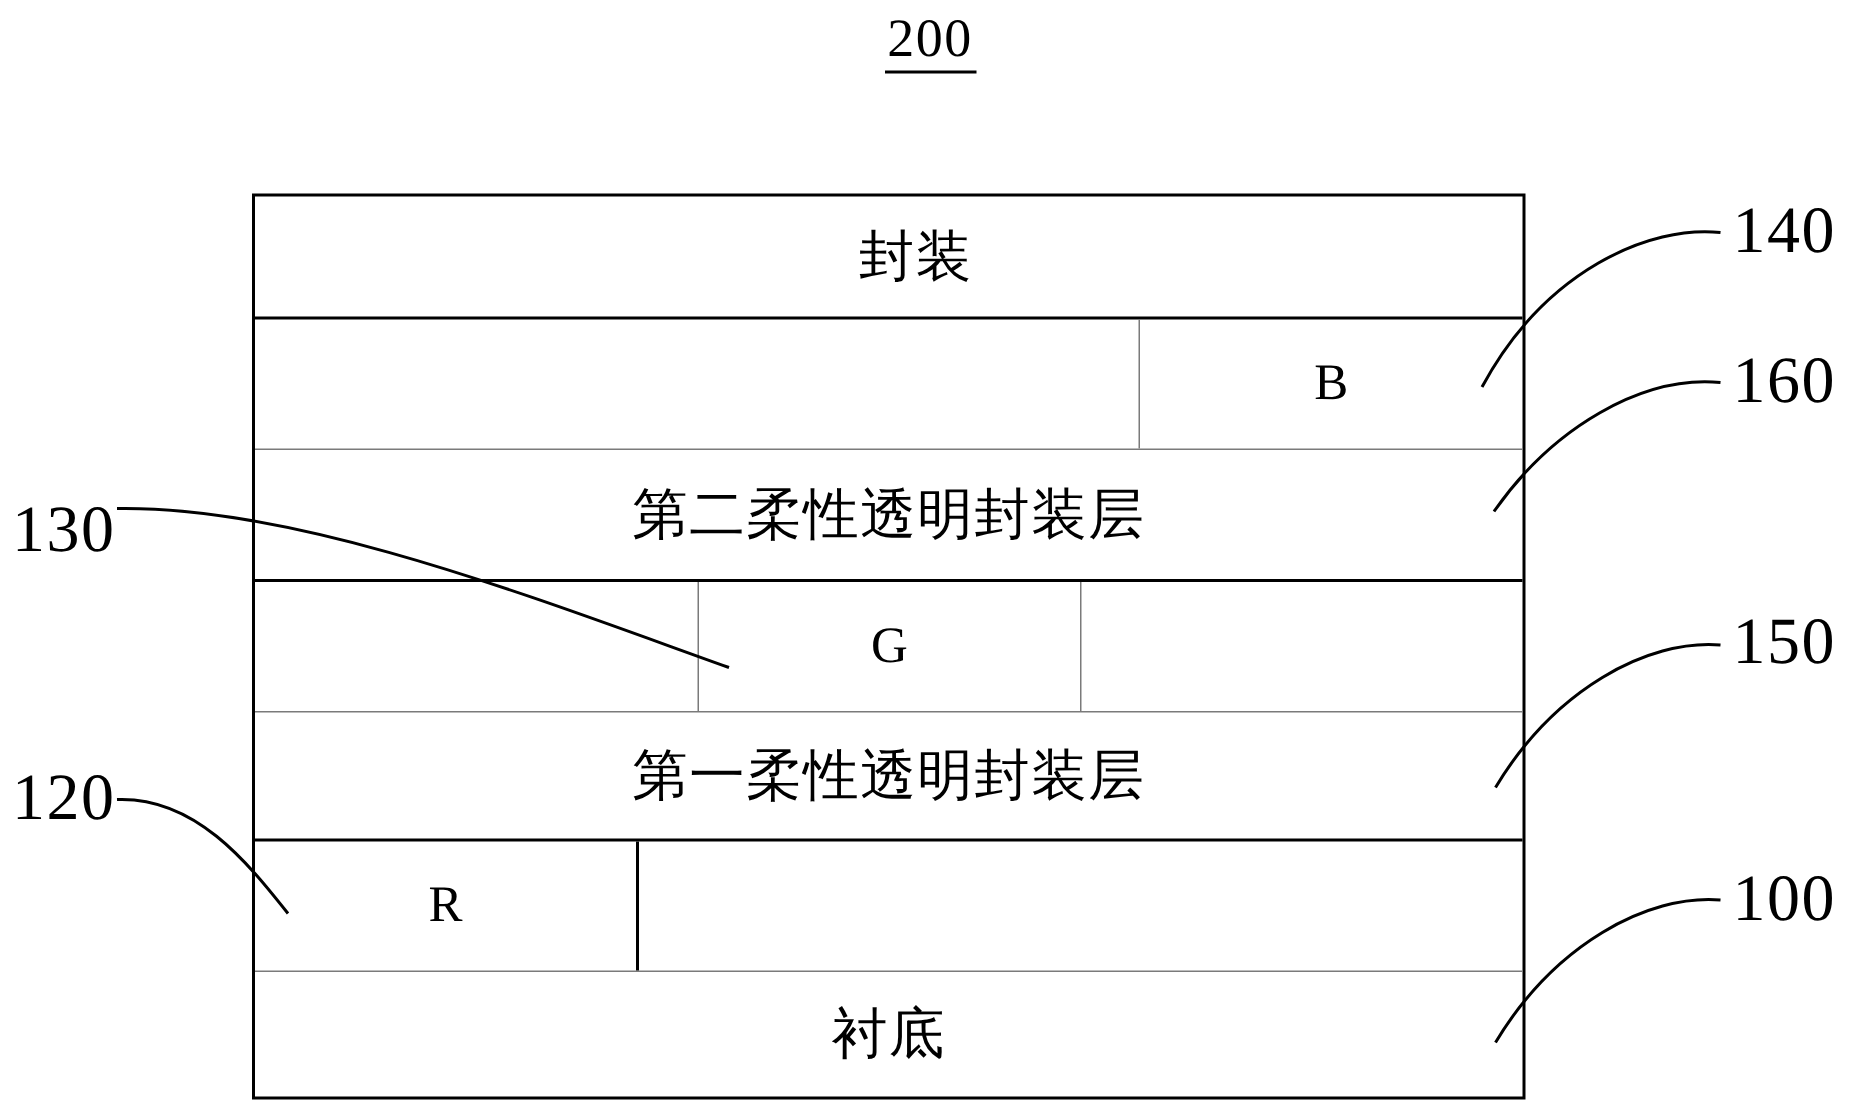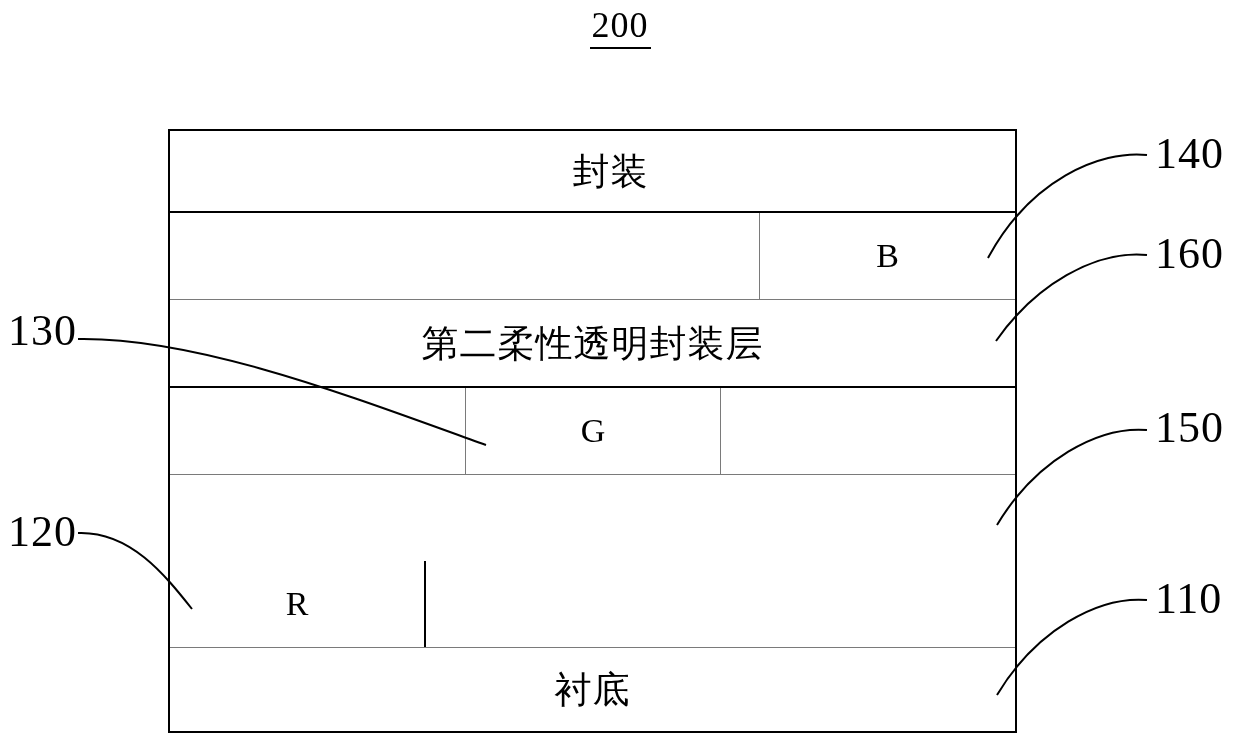--- a/index.html
+++ b/index.html
@@ -130,20 +130,25 @@
       <span></span>
     </div>
     <div class="cell div-light" style="flex:0 0 255px;">
       <span class="subpixel-label">G</span>
     </div>
     <div class="cell" style="flex:1 1 auto;">
       <span></span>
     </div>
   </div>
 
+  <div class="stack-row sep-strong" style="top:344px; height:86px;">
+    <div class="cell" style="flex:1 1 auto;">
+      <span class="layer-label-cn">第一柔性透明封装层</span>
+    </div>
+  </div>
 
   <div class="stack-row sep-light" style="top:430px; height:87px;">
     <div class="cell div-strong" style="flex:0 0 256px;">
       <span class="subpixel-label">R</span>
     </div>
     <div class="cell" style="flex:1 1 auto;">
       <span></span>
     </div>
   </div>
 
@@ -166,15 +171,15 @@
   <path d="M 1147 600 C 1098 596, 1036 630, 997 695" fill="none" stroke="#000000" stroke-width="2"></path>
 
   <path d="M 78 339 C 200 337, 360 400, 486 445" fill="none" stroke="#000000" stroke-width="2"></path>
 
   <path d="M 78 533 C 130 531, 165 575, 192 609" fill="none" stroke="#000000" stroke-width="2"></path>
 </svg>
 
 <div class="ref-number" style="left:1155px; top:134px;">140</div>
 <div class="ref-number" style="left:1155px; top:234px;font-family:Liberation Serif, serif;">160</div>
 <div class="ref-number" style="left:1155px; top:408px;">150</div>
-<div class="ref-number" style="left:1155px; top:579px;">110</div>
-<div class="ref-number" style="left:8px; top:311px;">130</div>
+<div class="ref-number" style="left:1155px; top:579px;">100</div>
+<div class="ref-number" style="left:8px; top:333px;">130</div>
 <div class="ref-number" style="left:8px; top:512px;">120</div>
 
 </body></html>

